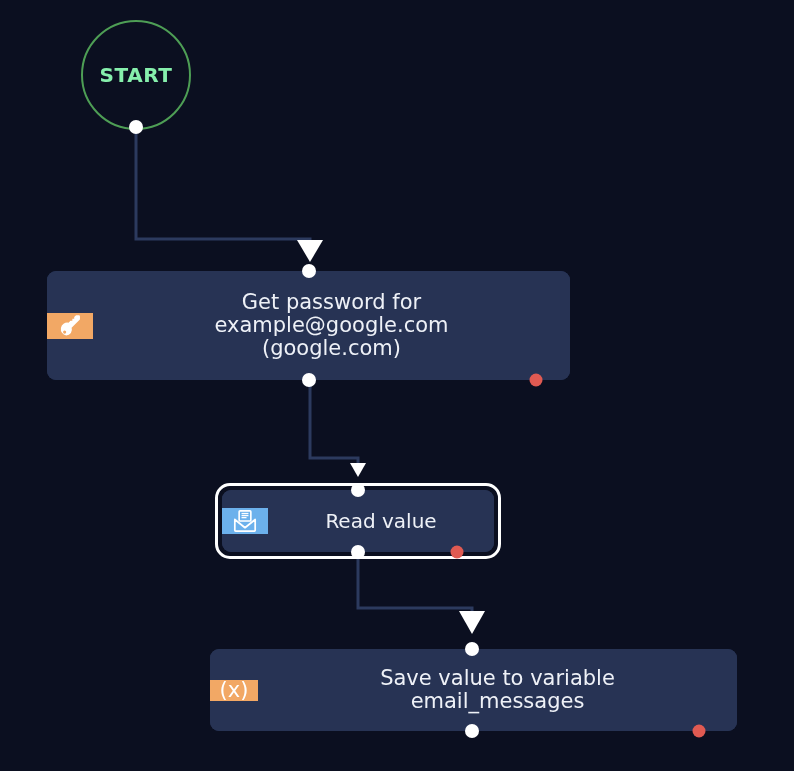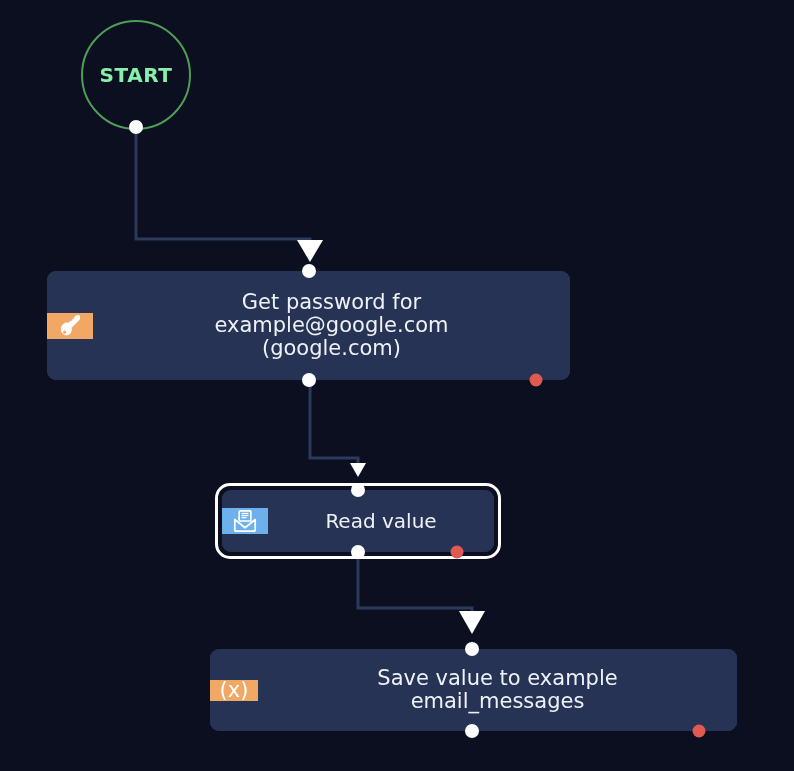--- a/index.html
+++ b/index.html
@@ -187,21 +187,21 @@
     <div class="port" style="left:136px; top:0px;"></div>
     <div class="port" style="left:136px; top:62px;"></div>
     <div class="port error" style="left:235px; top:62px;"></div>
   </div>
 
   <div class="node" style="left:210px; top:649px; width:527px; height:82px;">
     <div class="node-inner">
       <div class="icon-strip orange" style="width:48px;">
         <span class="var-icon-text">(x)</span>
       </div>
-      <div class="node-label">Save value to example
+      <div class="node-label">Save value to variable
 email_messages</div>
     </div>
     <div class="port" style="left:262px; top:0px;"></div>
     <div class="port" style="left:262px; top:82px;"></div>
     <div class="port error" style="left:489px; top:82px;"></div>
   </div>
 
 </div>
 
 </body></html>

